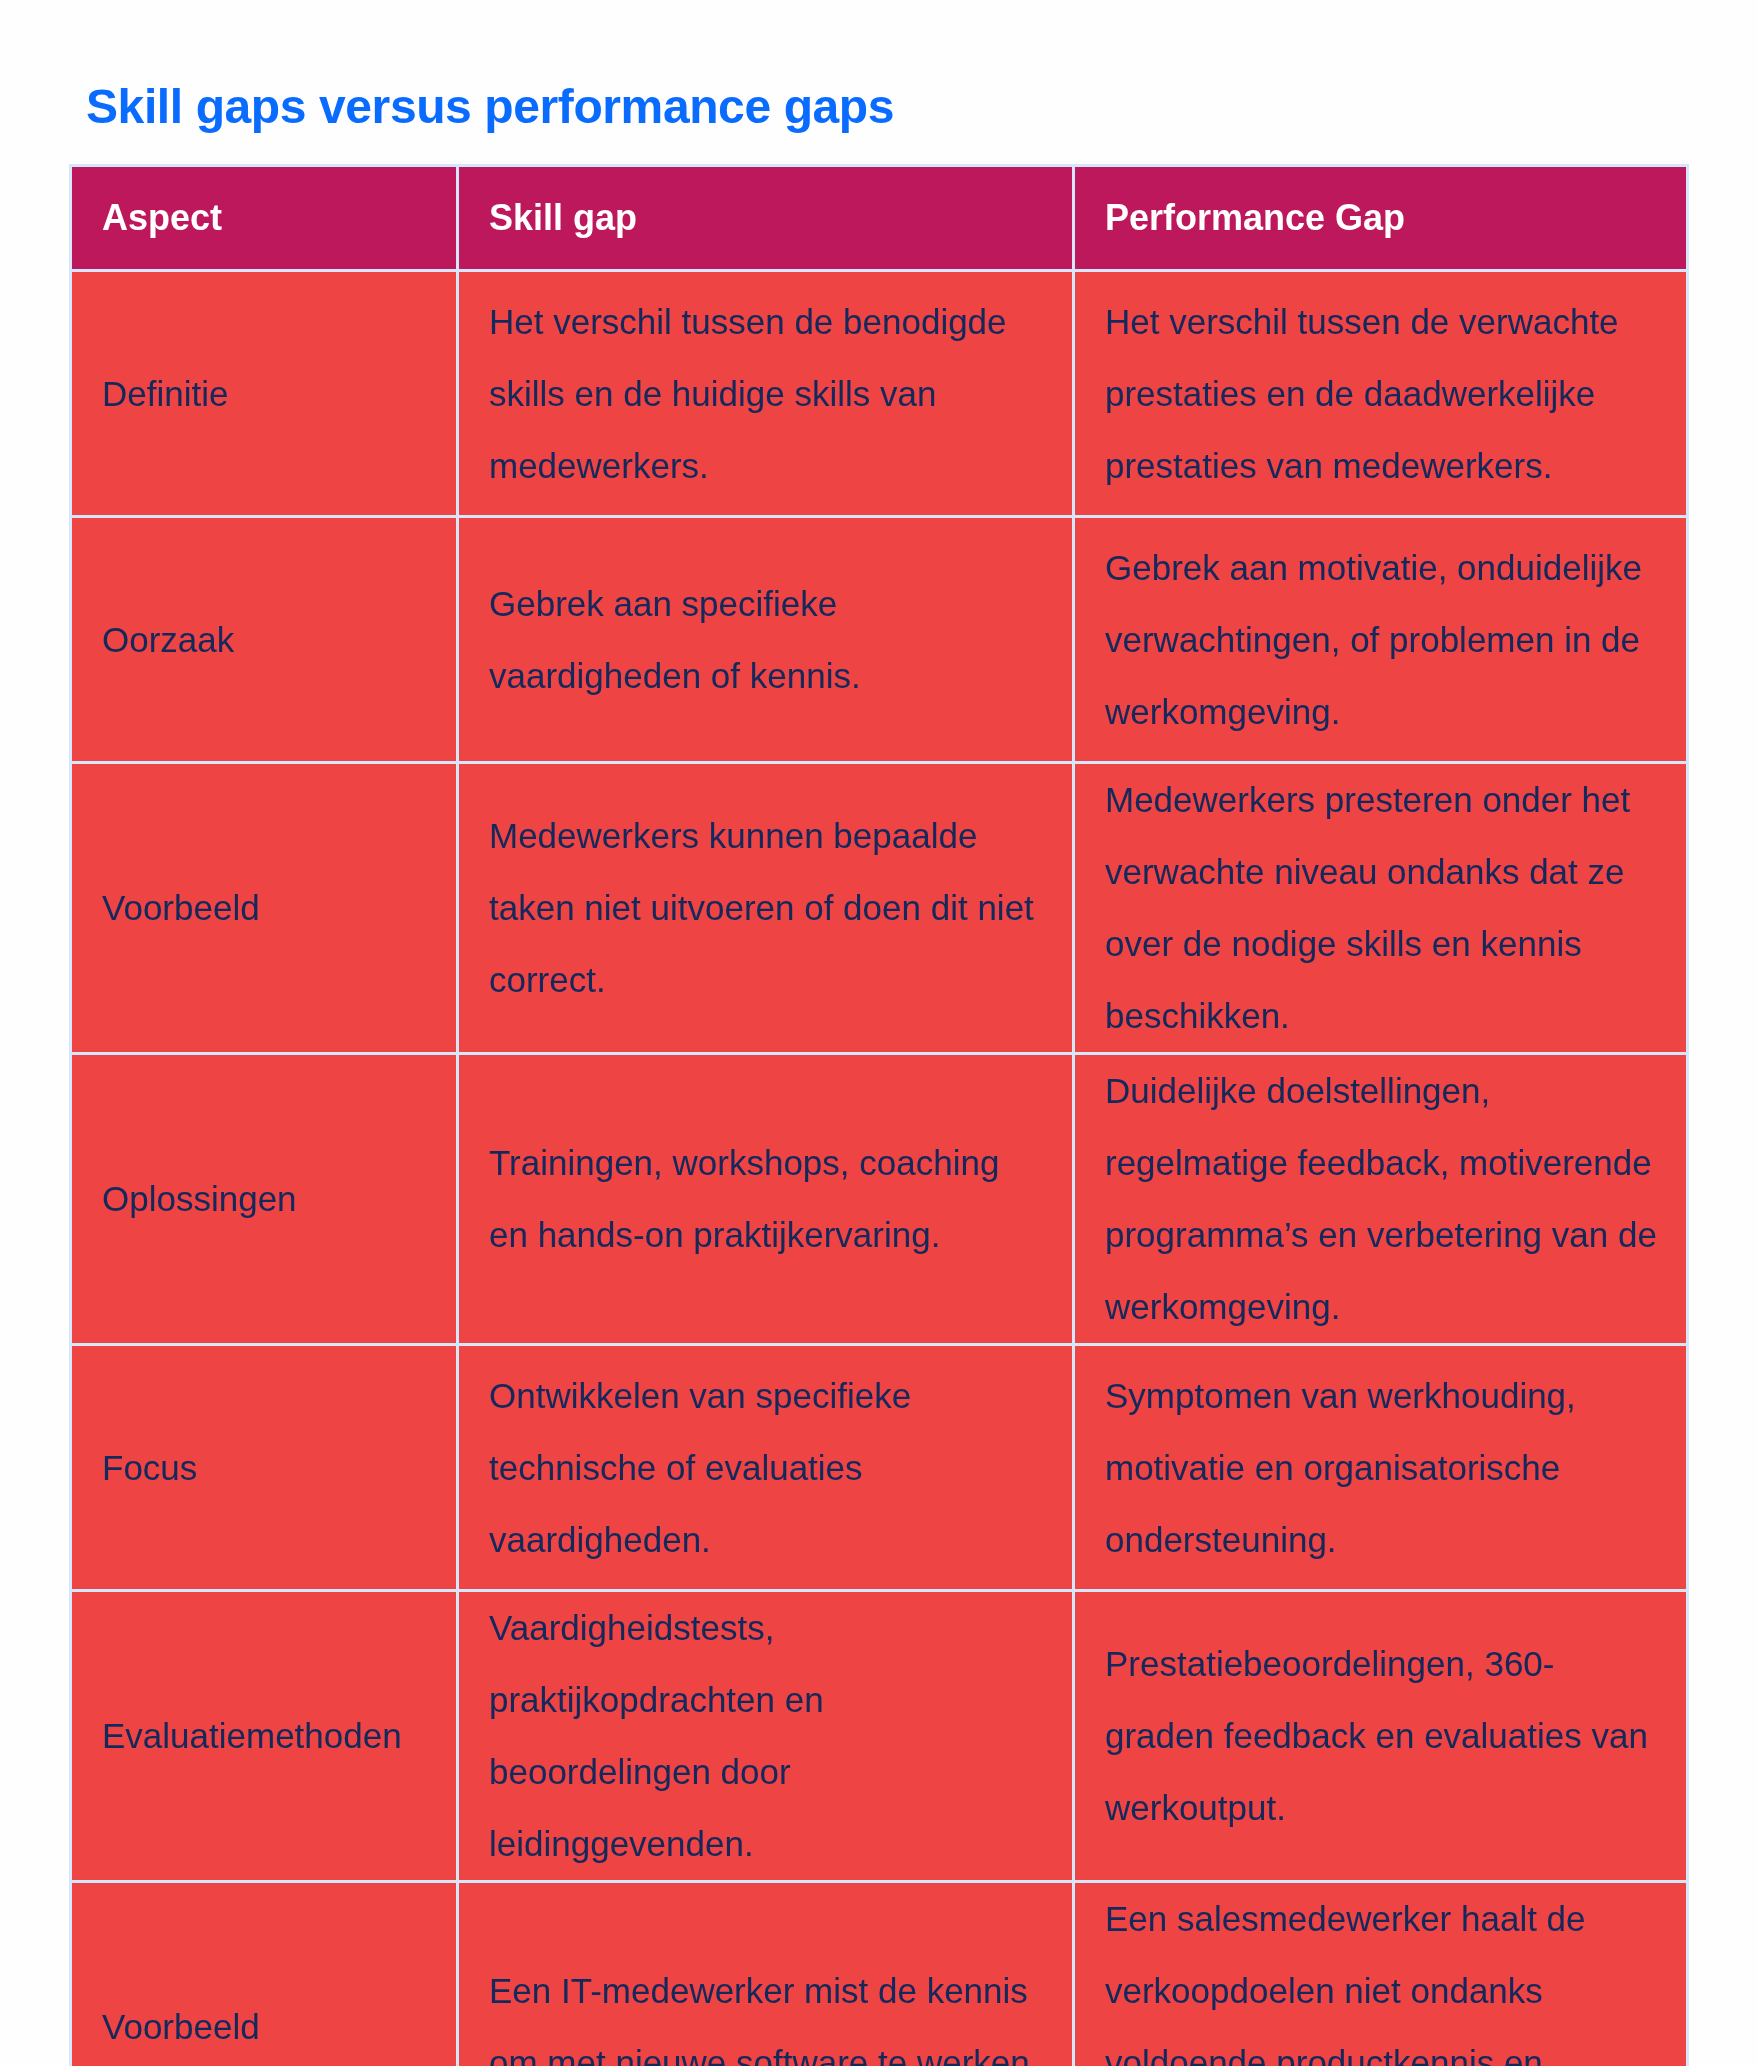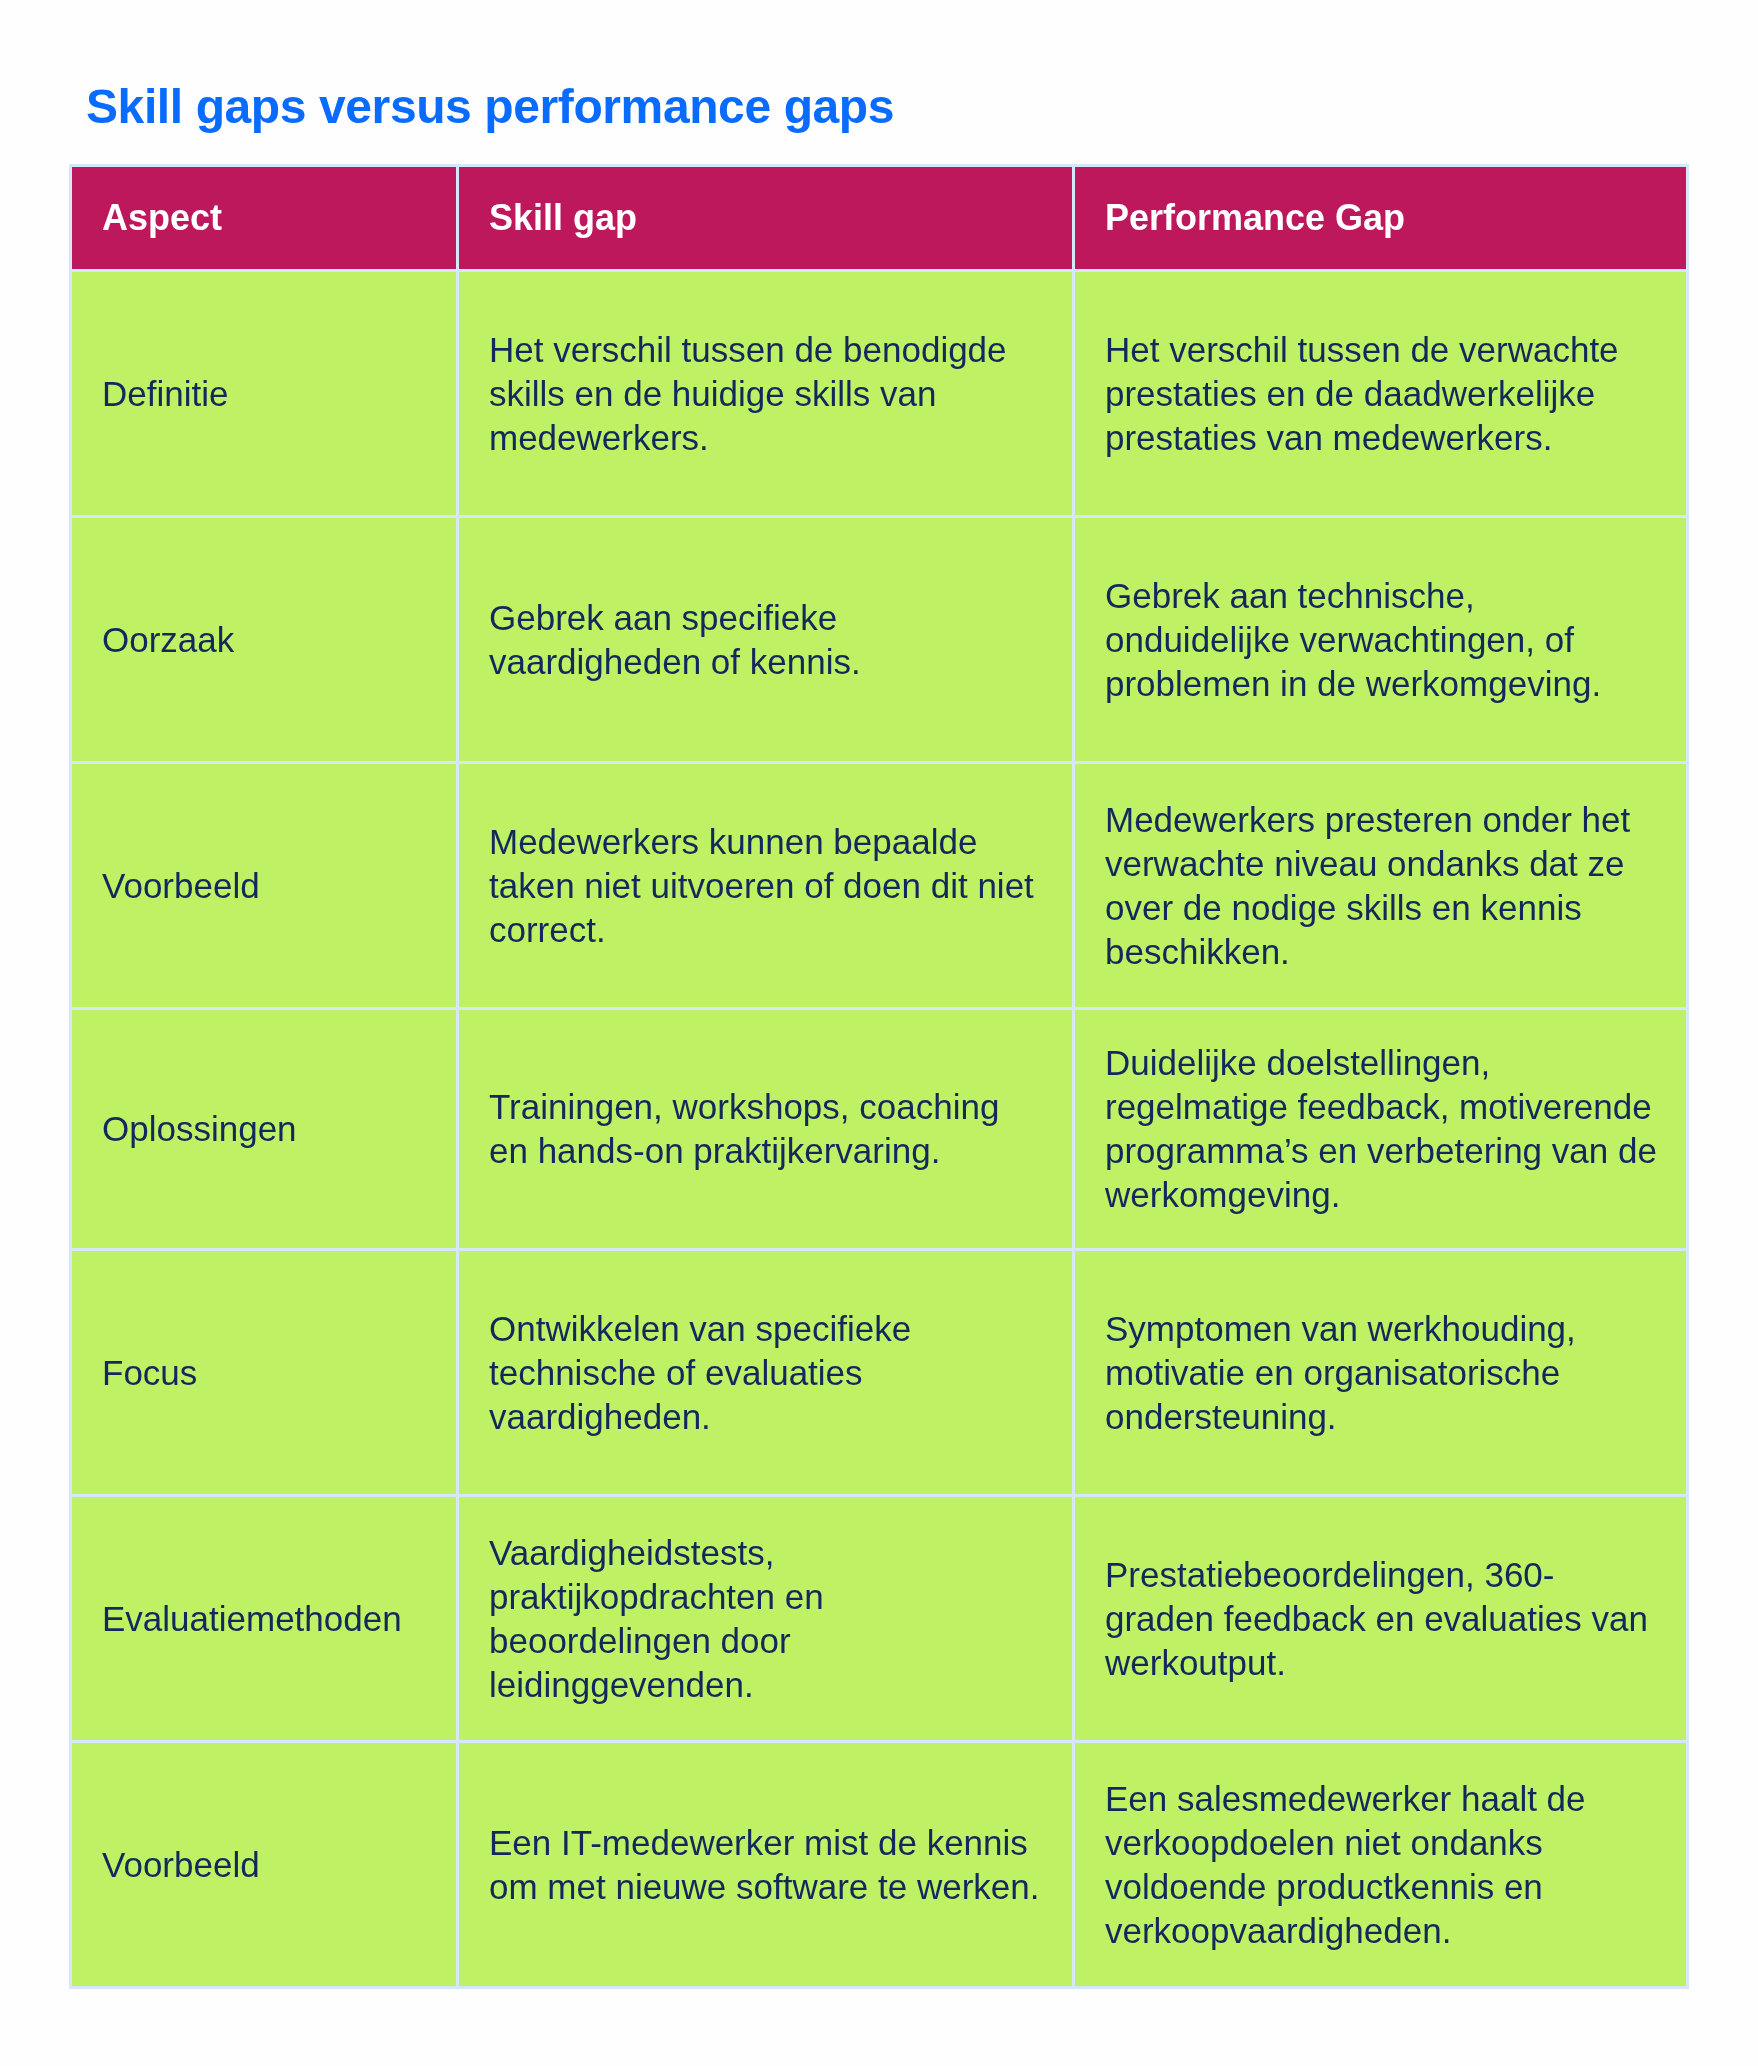--- a/index.html
+++ b/index.html
@@ -20,21 +20,21 @@
   table.cmp col.c3 { width:614px; }
   table.cmp th, table.cmp td {
     border:3px solid #d6e6fb; box-sizing:border-box;
     padding:0 27px 0 30px; vertical-align:middle; text-align:left;
   }
   table.cmp thead th {
     background:#be185d; color:#ffffff; font-weight:700; font-size:36px;
     height:105px; border-color:#d6e6fb;
   }
   table.cmp tbody td {
-    color:#13285b; font-size:35px; line-height:44px; font-weight:400; background:#bef264;
+    color:#13285b; font-size:35px; line-height:72px; font-weight:400; background:#ef4444;
   }
   tr.h330 td { height:246px; }
   tr.h367 td { height:241px; }
 </style>
 </head>
 <body>
 
 <h1 class="title">Skill gaps versus performance gaps</h1>
 
 <table class="cmp">
@@ -52,21 +52,21 @@
   </thead>
   <tbody>
     <tr class="h330">
       <td>Definitie</td>
       <td>Het verschil tussen de benodigde skills en de huidige skills van medewerkers.</td>
       <td>Het verschil tussen de verwachte prestaties en de daadwerkelijke prestaties van medewerkers.</td>
     </tr>
     <tr class="h330">
       <td>Oorzaak</td>
       <td>Gebrek aan specifieke vaardigheden of kennis.</td>
-      <td>Gebrek aan technische, onduidelijke verwachtingen, of problemen in de werkomgeving.</td>
+      <td>Gebrek aan motivatie, onduidelijke verwachtingen, of problemen in de werkomgeving.</td>
     </tr>
     <tr class="h330">
       <td>Voorbeeld</td>
       <td>Medewerkers kunnen bepaalde taken niet uitvoeren of doen dit niet correct.</td>
       <td>Medewerkers presteren onder het verwachte niveau ondanks dat ze over de nodige skills en kennis beschikken.</td>
     </tr>
     <tr class="h367">
       <td>Oplossingen</td>
       <td>Trainingen, workshops, coaching en hands-on praktijkervaring.</td>
       <td>Duidelijke doelstellingen, regelmatige feedback, motiverende programma’s en verbetering van de werkomgeving.</td>

